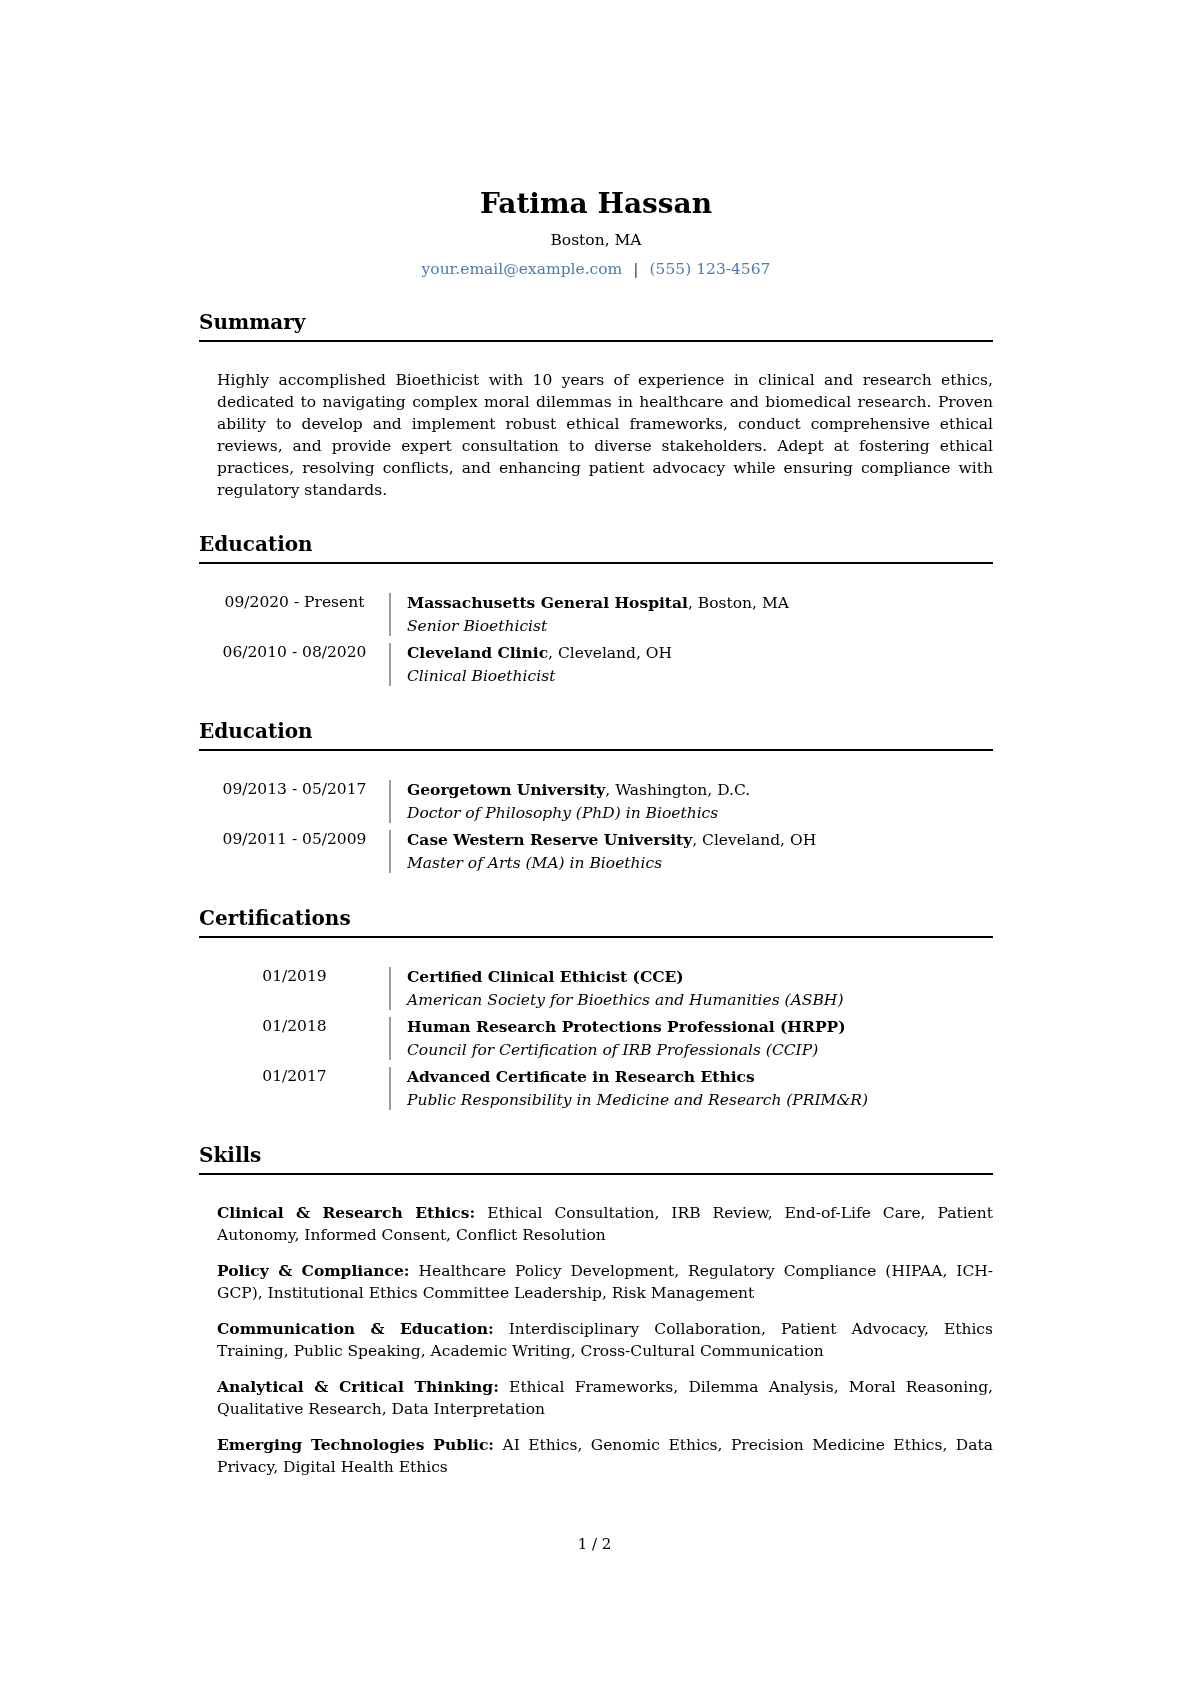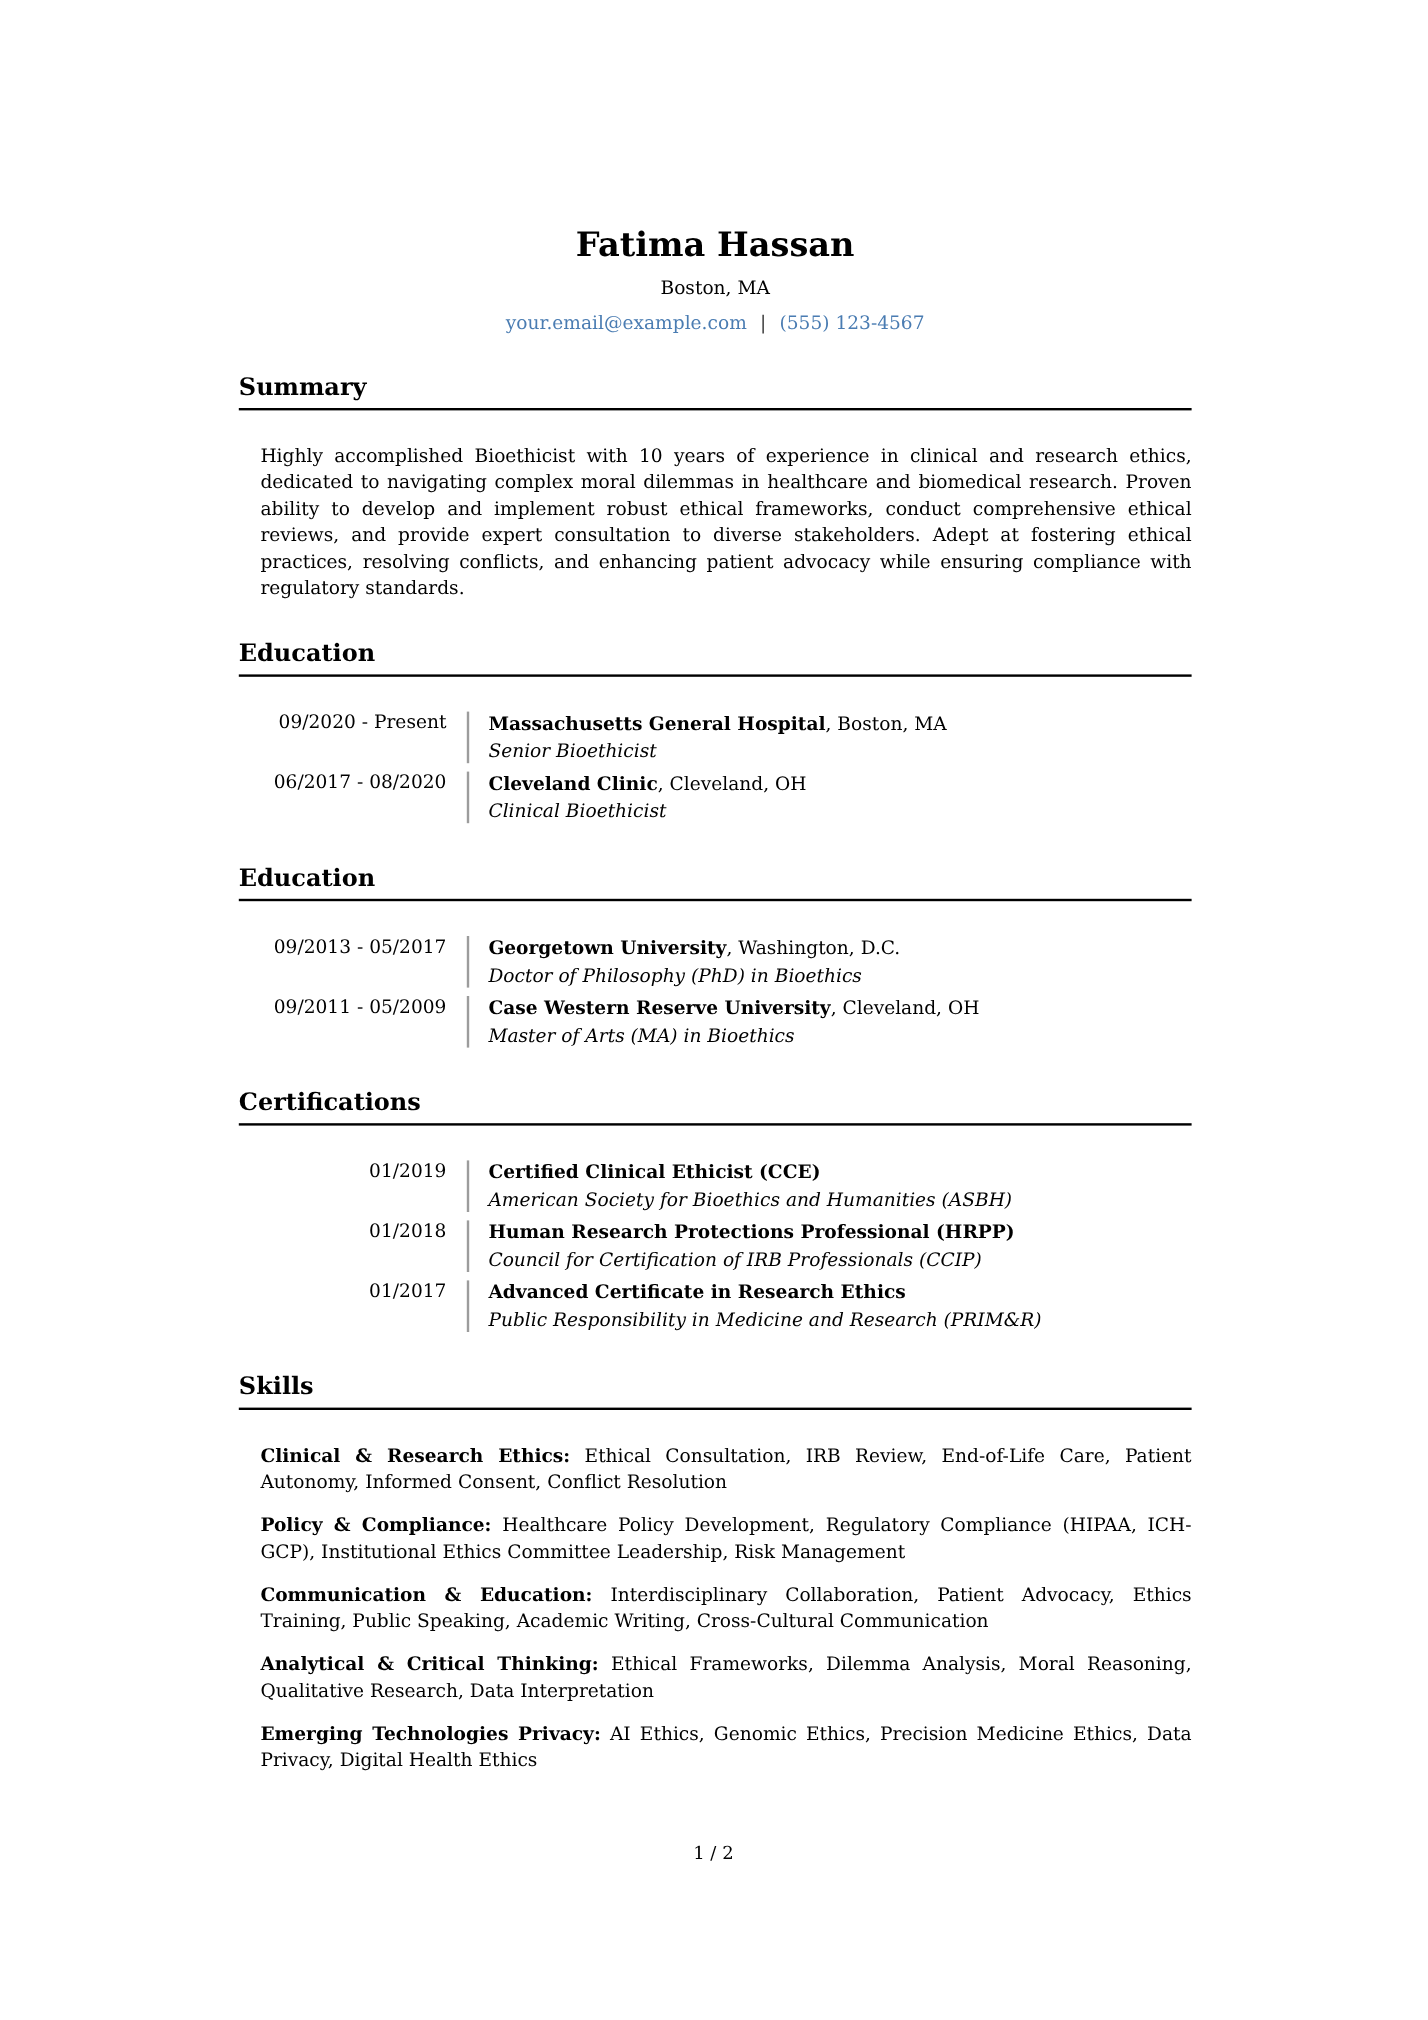--- a/index.html
+++ b/index.html
@@ -69,21 +69,21 @@
   .entry {
     display: flex;
     align-items: stretch;
     font-size: 15.5px;
     line-height: 23px;
     margin-bottom: 3px;
   }
   .entry-dates {
     flex: none;
     width: 155px;
-    text-align: right;
+    text-align: center;
   }
   .entry-vbar {
     flex: none;
     width: 2px;
     background: #9c9c9c;
     margin: 2px 16px 2px 17px;
   }
   .entry-detail { flex: 1; min-width: 0; }
   .entry-org { font-weight: 700; }
   .entry-role { font-style: italic; }
@@ -131,21 +131,21 @@
     <div class="section-body">
       <div class="entry">
         <div class="entry-dates">09/2020 - Present</div>
         <div class="entry-vbar" style="background: rgb(156, 156, 156);"></div>
         <div class="entry-detail">
           <div class="entry-title-line"><span class="entry-org">Massachusetts General Hospital</span><span>, Boston, MA</span></div>
           <div class="entry-role">Senior Bioethicist</div>
         </div>
       </div>
       <div class="entry">
-        <div class="entry-dates">06/2017 - 08/2020</div>
+        <div class="entry-dates">06/2010 - 08/2020</div>
         <div class="entry-vbar" style="background: rgb(156, 156, 156);"></div>
         <div class="entry-detail">
           <div class="entry-title-line"><span class="entry-org">Cleveland Clinic</span><span>, Cleveland, OH</span></div>
           <div class="entry-role">Clinical Bioethicist</div>
         </div>
       </div>
     </div>
   </div>
 
   <div class="section">
@@ -203,19 +203,19 @@
   </div>
 
   <div class="section">
     <h2 class="section-title">Skills</h2>
     <hr class="section-rule">
     <div class="section-body">
       <p class="justified-text skill-item"><span class="skill-label">Clinical &amp; Research Ethics:</span><span> Ethical Consultation, IRB Review, End-of-Life Care, Patient Autonomy, Informed Consent, Conflict Resolution</span></p>
       <p class="justified-text skill-item"><span class="skill-label">Policy &amp; Compliance:</span><span> Healthcare Policy Development, Regulatory Compliance (HIPAA, ICH-GCP), Institutional Ethics Committee Leadership, Risk Management</span></p>
       <p class="justified-text skill-item"><span class="skill-label">Communication &amp; Education:</span><span> Interdisciplinary Collaboration, Patient Advocacy, Ethics Training, Public Speaking, Academic Writing, Cross-Cultural Communication</span></p>
       <p class="justified-text skill-item"><span class="skill-label">Analytical &amp; Critical Thinking:</span><span> Ethical Frameworks, Dilemma Analysis, Moral Reasoning, Qualitative Research, Data Interpretation</span></p>
-      <p class="justified-text skill-item"><span class="skill-label">Emerging Technologies Privacy:</span><span> AI Ethics, Genomic Ethics, Precision Medicine Ethics, Data Privacy, Digital Health Ethics</span></p>
+      <p class="justified-text skill-item"><span class="skill-label">Emerging Technologies Public:</span><span> AI Ethics, Genomic Ethics, Precision Medicine Ethics, Data Privacy, Digital Health Ethics</span></p>
     </div>
   </div>
 
 </div>
 
 <div class="page-footer">1 / 2</div>
 
 </body></html>

